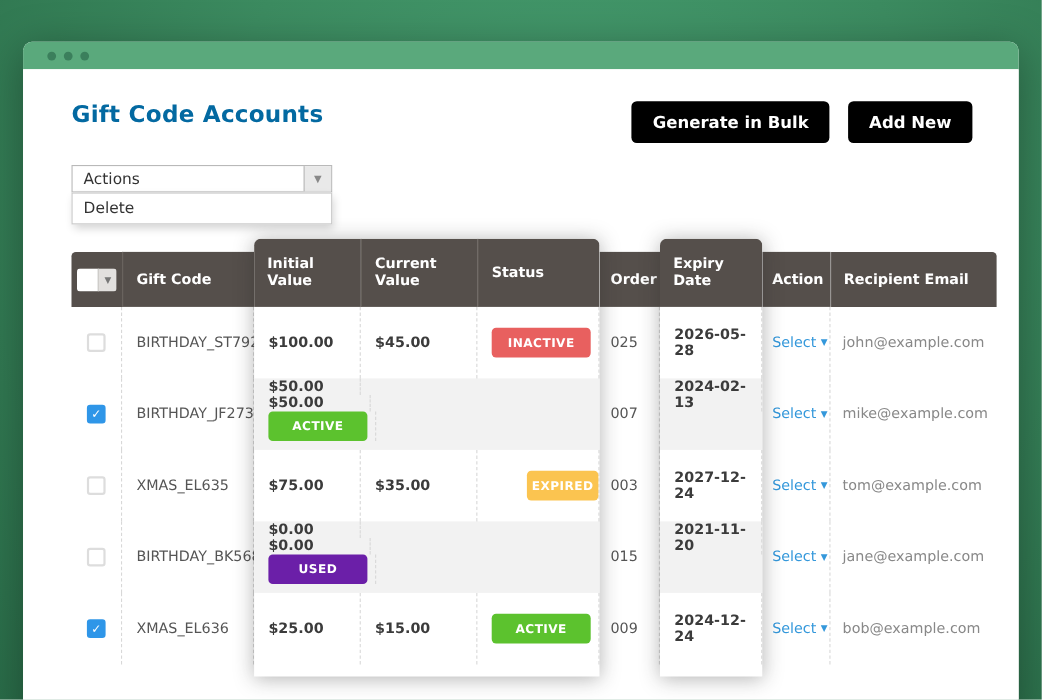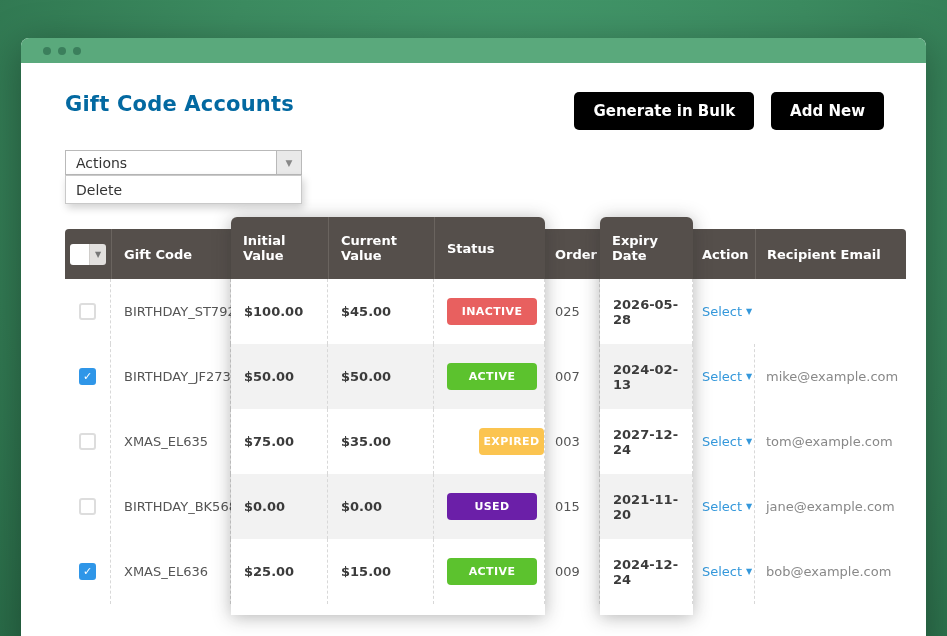--- a/index.html
+++ b/index.html
@@ -69,21 +69,21 @@
   .seg.normal .hrow { height: 50px; }
   .seg.raised .hrow { height: 62px; border-radius: 6px 6px 0 0; overflow: hidden; }
   .hcell {
     background: #554f4b; color: #fff; font-weight: bold; font-size: 13px;
     display: flex; align-items: center; padding-left: 12px;
   }
   .hcell + .hcell { border-left: 1px solid #6a645f; }
   .seg-n1 .hcell:first-child { border-radius: 4px 0 0 0; justify-content: center; padding-left: 0; }
   .seg-n3 .hcell:last-child { border-radius: 0 4px 0 0; }
   .brow { display: flex; height: 65px; }
-  .seg.raised .brow.stripe { background: #f2f2f2; }
+  .seg.raised .brow.stripe { background: #f2f2f2; flex-direction: column; }
   .bcell {
     display: flex; align-items: center; padding-left: 13px;
     font-size: 13px; color: #555;
     border-right: 1px dashed #d8d8d8;
   }
   .seg-n3 .bcell:last-child { border-right: none; }
   .w-check { width: 46px; justify-content: center; padding-left: 0; }
   .w-code  { width: 120px; }
   .w-init  { width: 97px; }
   .w-curr  { width: 106px; }
@@ -283,20 +283,21 @@
           <div class="hcell w-act">Action</div>
           <div class="hcell w-email">Recipient Email</div>
         </div>
         <div class="brow">
           <div class="bcell w-act">
               <span class="select-link">
                 <span>Select</span>
                 <span class="caret">▼</span>
               </span>
             </div>
+          <div class="bcell w-email email">john@example.com</div>
         </div>
         <div class="brow">
           <div class="bcell w-act">
               <span class="select-link">
                 <span>Select</span>
                 <span class="caret">▼</span>
               </span>
             </div>
           <div class="bcell w-email email">mike@example.com</div>
         </div>

